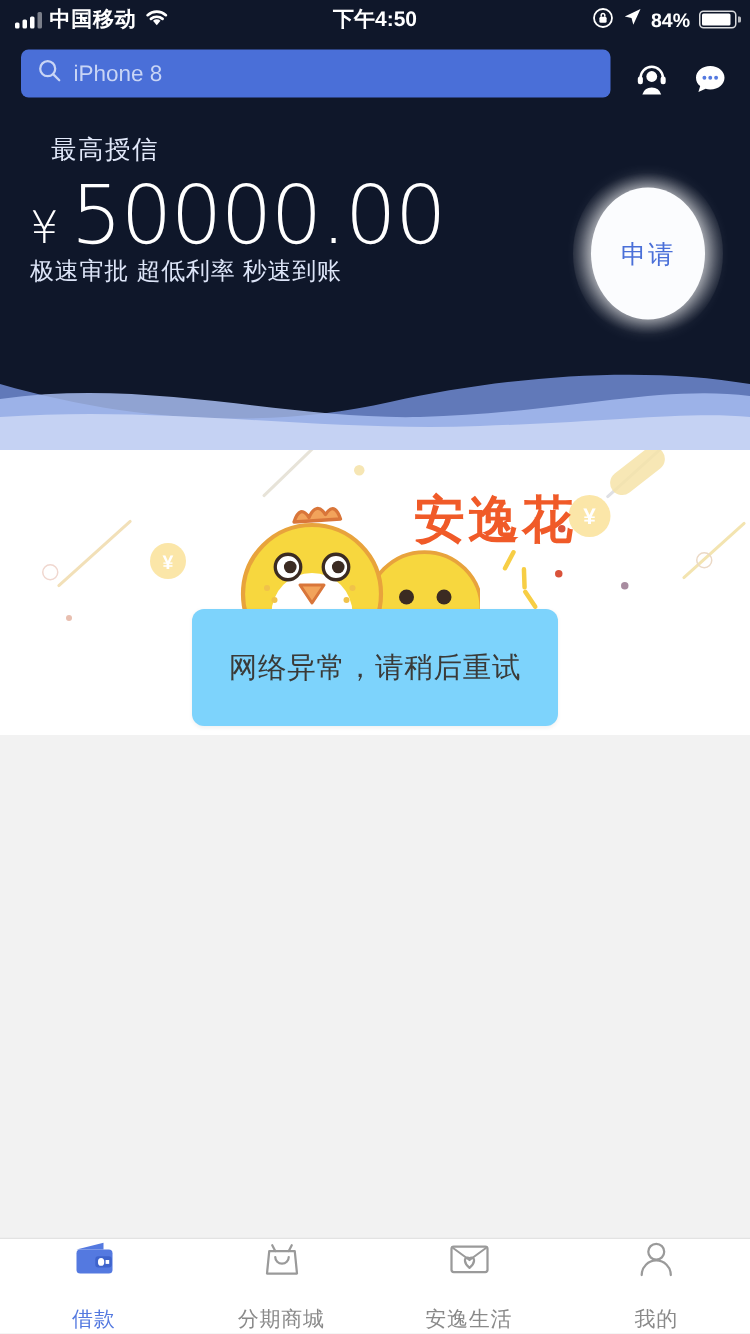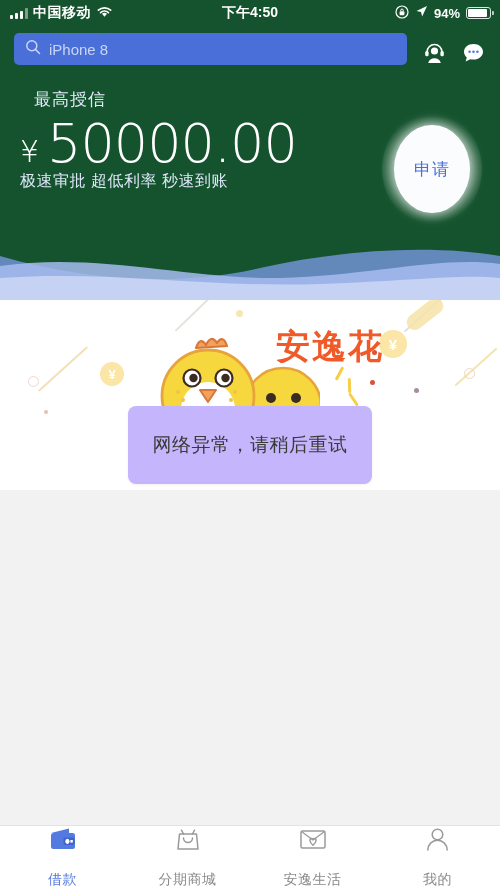--- a/index.html
+++ b/index.html
@@ -7,21 +7,21 @@
   body {
     font-family:"Liberation Sans","DejaVu Sans",sans-serif;
     background:#f2f2f2;
     overflow:hidden;
     position:relative;
   }
 
   
   .header {
     position:absolute; top:0; left:0; width:500px; height:300px;
-    background:#14532d;
+    background:#0f172a;
     overflow:hidden;
   }
 
   
   .statusbar {
     position:relative; height:26px; width:100%;
     display:flex; align-items:center; color:#fff;
     font-size:14px; font-weight:bold;
   }
   .sb-left { position:absolute; left:10px; display:flex; align-items:center; gap:5px; }
@@ -113,21 +113,21 @@
   .deco-blob {
     position:absolute; width:42px; height:16px; border-radius:10px;
     background:#F6E3A8; transform:rotate(-38deg); opacity:.85;
   }
   .spark { position:absolute; background:#F7CE45; border-radius:2px; }
 
   
   .toast {
     position:absolute; top:406px; left:128px;
     width:244px; height:78px;
-    background:#c4b5fd; border-radius:8px;
+    background:#7dd3fc; border-radius:8px;
     display:flex; align-items:center; justify-content:center;
     color:#3A3A38; font-size:19px; letter-spacing:.5px;
     box-shadow:0 1px 3px rgba(0,0,0,.06);
   }
 
   
   .greybody {
     position:absolute; top:490px; left:0; width:500px; height:335px;
     background:#f2f2f2;
   }
@@ -176,21 +176,21 @@
           <circle cx="7" cy="7" r="6" fill="none" stroke="#fff" stroke-width="1.2"></circle>
           <rect x="4.6" y="6.2" width="4.8" height="4" rx="1" fill="#fff"></rect>
           <path d="M5.8 6.2 V5.2 A1.2 1.2 0 0 1 8.2 5.2 V6.2" fill="none" stroke="#fff" stroke-width="1"></path>
         </svg>
       </span>
       <span>
         <svg width="13" height="13" viewBox="0 0 13 13">
           <path d="M12 1 L1.5 6 L6 7 L7.2 11.5 Z" fill="#fff"></path>
         </svg>
       </span>
-      <span class="pct">94%</span>
+      <span class="pct">84%</span>
       <span class="battery">
           <span></span>
         </span>
     </div>
   </div>
 
   <div class="searchrow">
     <div class="searchbox">
       <span>
         <svg width="16" height="16" viewBox="0 0 16 16">

